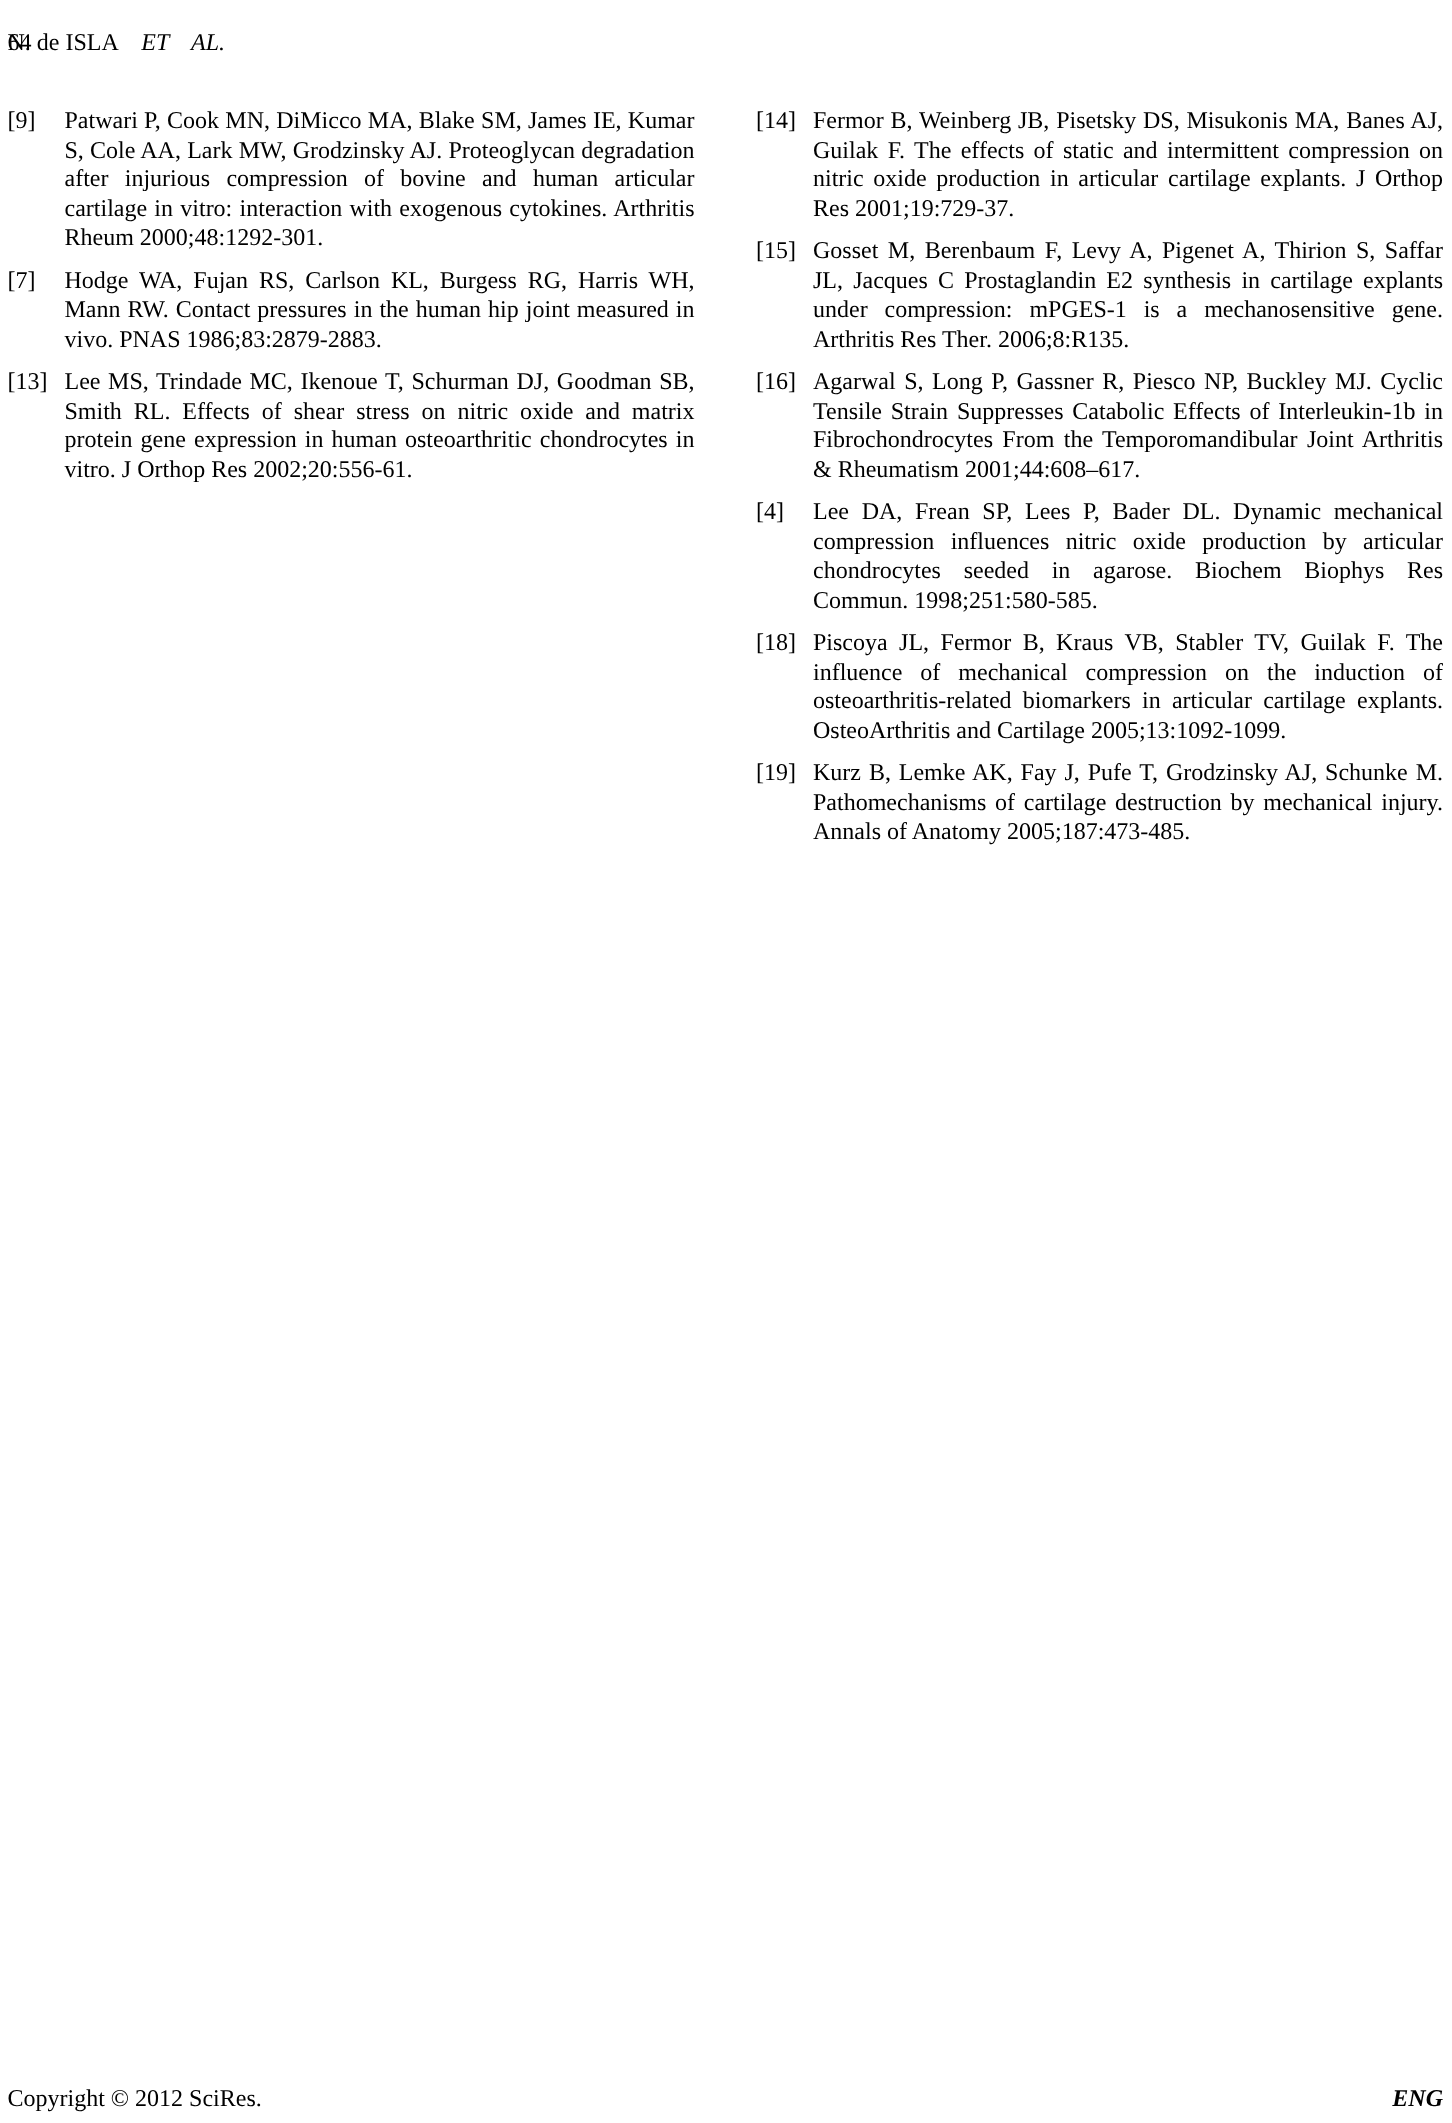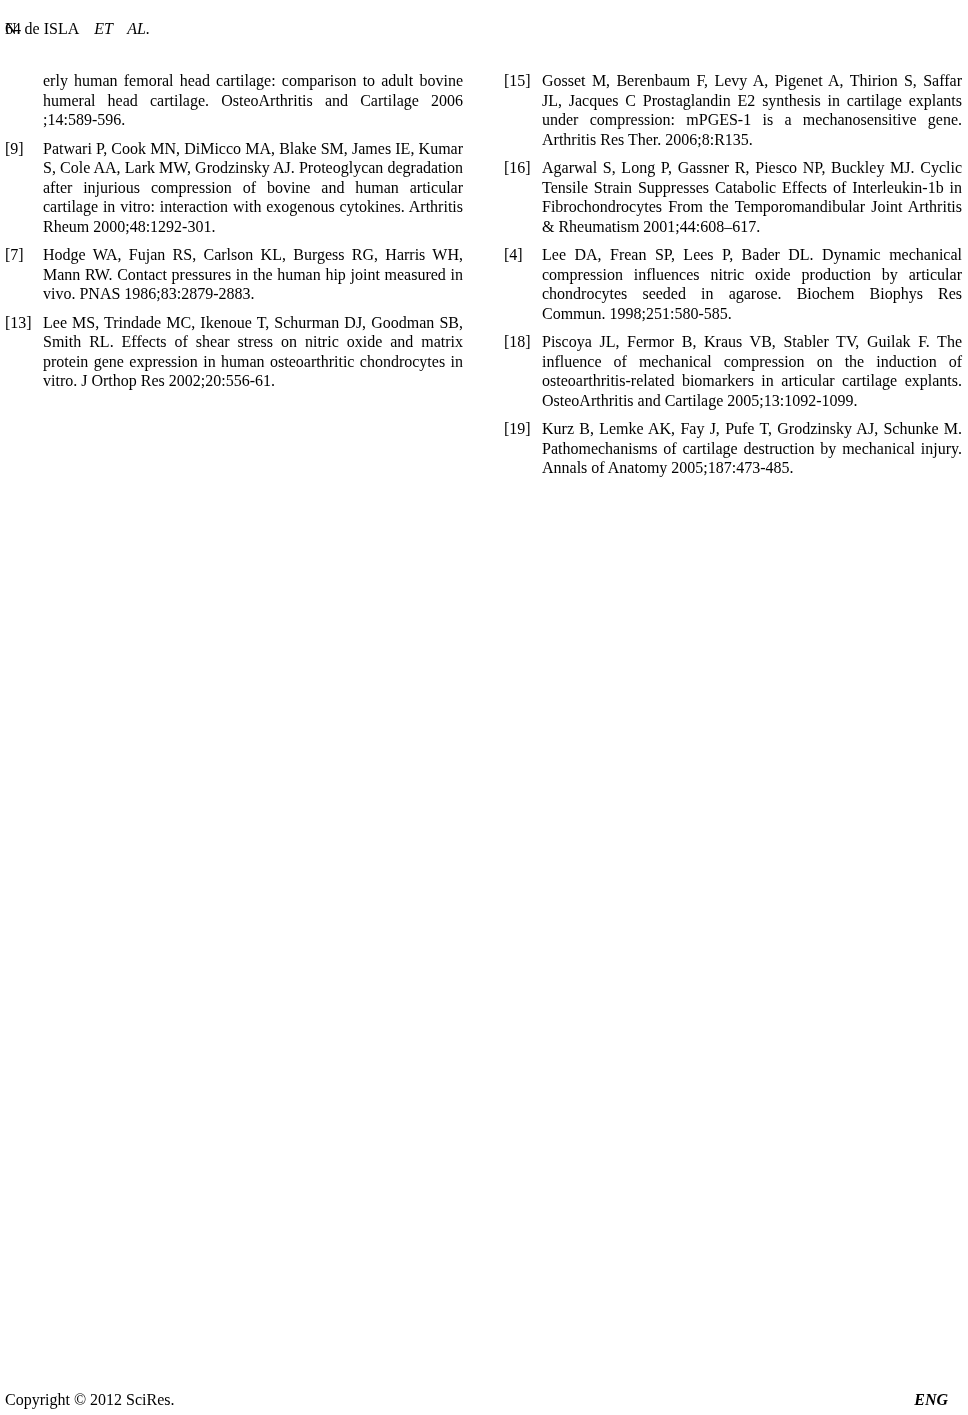--- a/index.html
+++ b/index.html
@@ -58,21 +58,21 @@
     flex: 0 0 38px;
     width: 38px;
   }
   .ref-text {
     flex: 1;
     text-align: justify;
   }
   .page-footer {
     position: absolute;
     left: 5px;
-    right: 20px;
+    right: 6px;
     bottom: 6px;
     display: flex;
     justify-content: space-between;
     align-items: baseline;
     font-size: 16px;
   }
   .journal-code {
     font-style: italic;
     font-weight: bold;
   }
@@ -82,43 +82,43 @@
 
 <div class="page">
 
   <header class="page-header">
     <span class="page-number">64</span>
     <span class="running-title"><span>N. de ISLA</span><span class="et-al">ET AL.</span></span>
   </header>
 
   <main class="columns">
     <div class="col" id="col-left">
-  <div class="ref">
-    <span class="ref-number"></span>
-    <span class="ref-text">erly human femoral head cartilage: comparison to adult bovine humeral head cartilage. OsteoArthritis and Cartilage 2006 ;14:589-596.</span>
-  </div>
 
   <div class="ref">
     <span class="ref-number">[9]</span>
     <span class="ref-text">Patwari P, Cook MN, DiMicco MA, Blake SM, James IE, Kumar S, Cole AA, Lark MW, Grodzinsky AJ. Proteoglycan degradation after injurious compression of bovine and human articular cartilage in vitro: interaction with exogenous cytokines. Arthritis Rheum 2000;48:1292-301.</span>
   </div>
 
   <div class="ref">
     <span class="ref-number">[7]</span>
     <span class="ref-text">Hodge WA, Fujan RS, Carlson KL, Burgess RG, Harris WH, Mann RW. Contact pressures in the human hip joint measured in vivo. PNAS 1986;83:2879-2883.</span>
   </div>
 
 
 
   <div class="ref">
     <span class="ref-number">[13]</span>
     <span class="ref-text">Lee MS, Trindade MC, Ikenoue T, Schurman DJ, Goodman SB, Smith RL. Effects of shear stress on nitric oxide and matrix protein gene expression in human osteoarthritic chondrocytes in vitro. J Orthop Res 2002;20:556-61.</span>
   </div>
 </div>
     <div class="col" id="col-right">
+  <div class="ref">
+    <span class="ref-number">[14]</span>
+    <span class="ref-text">Fermor B, Weinberg JB, Pisetsky DS, Misukonis MA, Banes AJ, Guilak F. The effects of static and intermittent compression on nitric oxide production in articular cartilage explants. J Orthop Res 2001;19:729-37.</span>
+  </div>
 
   <div class="ref">
     <span class="ref-number">[15]</span>
     <span class="ref-text">Gosset M, Berenbaum F, Levy A, Pigenet A, Thirion S, Saffar JL, Jacques C Prostaglandin E2 synthesis in cartilage explants under compression: mPGES-1 is a mechanosensitive gene. Arthritis Res Ther. 2006;8:R135.</span>
   </div>
 
   <div class="ref">
     <span class="ref-number">[16]</span>
     <span class="ref-text">Agarwal S, Long P, Gassner R, Piesco NP, Buckley MJ. Cyclic Tensile Strain Suppresses Catabolic Effects of Interleukin-1b in Fibrochondrocytes From the Temporomandibular Joint Arthritis &amp; Rheumatism 2001;44:608–617.</span>
   </div>

